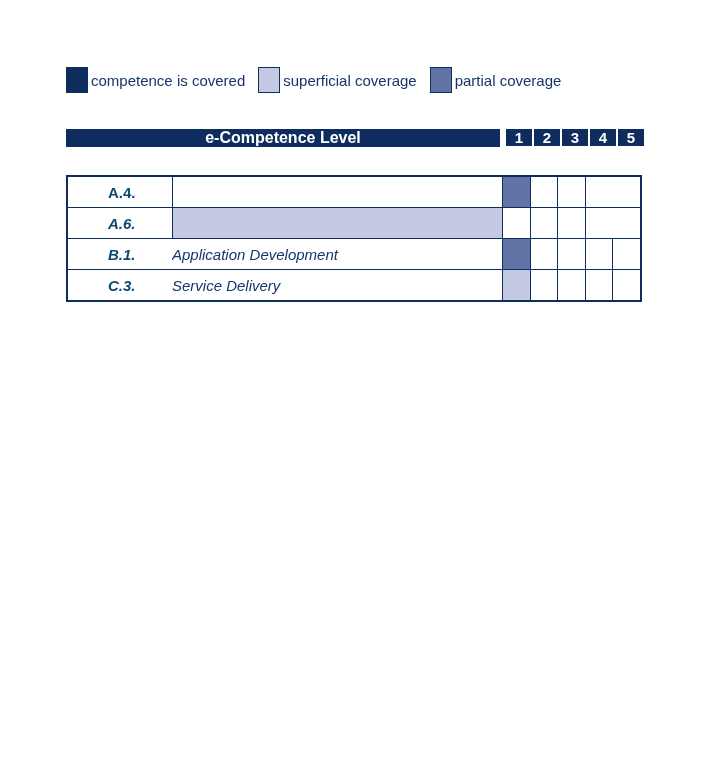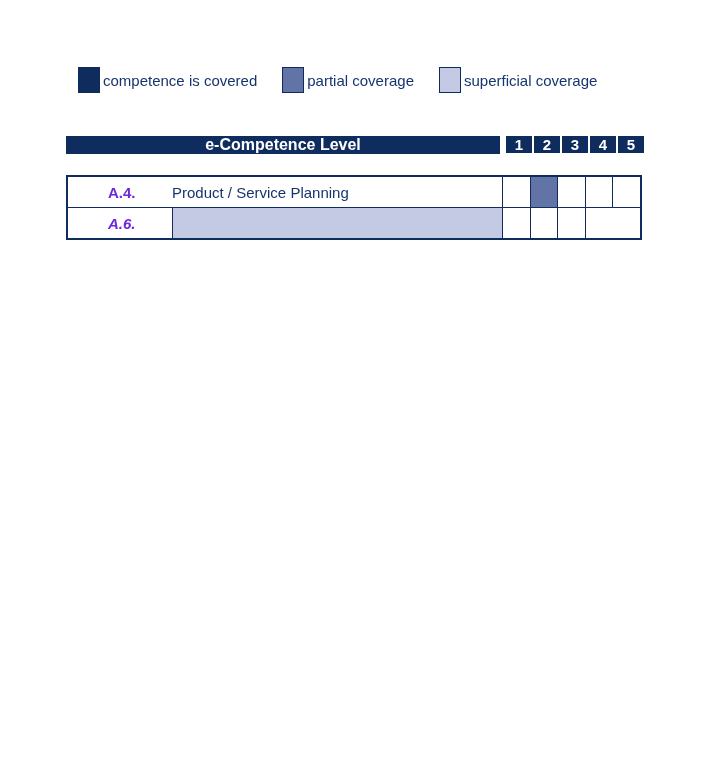--- a/index.html
+++ b/index.html
@@ -22,21 +22,20 @@
     left: 66px;
     top: 67px;
     display: flex;
     align-items: center;
     gap: 13px;
   }
   .legend-item {
     display: flex;
     align-items: center;
     gap: 3px;
-    margin-left: 12px;
   }
   .legend-swatch {
     width: 22px;
     height: 26px;
     box-sizing: border-box;
   }
   .legend-label {
     font-size: 15px;
     color: #16356F;
     white-space: nowrap;
@@ -47,21 +46,21 @@
   .cov-partial     { background: #6273A5; border: 1.5px solid #0E2D5E; }
   .cov-superficial { background: #C5CAE4; border: 1.5px solid #0E2D5E; }
 
   
   .header-bar {
     position: absolute;
     left: 66px;
     top: 129px;
     height: 31px;
     display: flex;
-    align-items: center;
+    align-items: flex-start;
   }
   .header-title {
     width: 434px;
     background: #0E2D5E;
     color: #ffffff;
     font-size: 16px;
     font-weight: bold;
     display: flex;
     align-items: center;
     justify-content: center;
@@ -99,21 +98,21 @@
   .comp-row + .comp-row {
     border-top: 1.5px solid #0E2D5E;
     font-style: italic;
   }
   .cell-code {
     display: flex;
     align-items: center;
     padding-left: 40px;
     font-size: 15px;
     font-weight: bold;
-    color: #6d28d9;
+    color: #0c4a6e;
   }
   .cell-name {
     display: flex;
     align-items: center;
     font-size: 15px;
     color: #16356F;
     white-space: nowrap;
     overflow: hidden;
   }
   .cell-level {
@@ -127,53 +126,70 @@
 <body>
 
 <div class="page">
 
   <div class="legend" id="legend">
       <div class="legend-item">
         <div class="legend-swatch cov-covered"></div>
         <div class="legend-label">competence is covered</div>
       </div>
       <div class="legend-item">
+        <div class="legend-swatch cov-superficial"></div>
+        <div class="legend-label">superficial coverage</div>
+      </div>
+      <div class="legend-item">
         <div class="legend-swatch cov-partial"></div>
         <div class="legend-label">partial coverage</div>
-      </div>
-      <div class="legend-item">
-        <div class="legend-swatch cov-superficial"></div>
-        <div class="legend-label">superficial coverage</div>
       </div>
     </div>
 
   <div class="header-bar">
     <div class="header-title">e-Competence Level</div>
     <div class="header-levels" id="levelHeaders">
         <div class="level-box">1</div>
         <div class="level-box">2</div>
         <div class="level-box">3</div>
         <div class="level-box">4</div>
         <div class="level-box">5</div>
       </div>
   </div>
 
   <div class="comp-table" id="compTable">
       <div class="comp-row">
         <div class="cell-code">A.4.</div>
-        <div class="cell-name">Product / Service Planning</div>
         <div class="cell-level"></div>
         <div class="cell-level fill-partial"></div>
         <div class="cell-level"></div>
         <div class="cell-level"></div>
         <div class="cell-level"></div>
       </div>
       <div class="comp-row">
         <div class="cell-code">A.6.</div>
         <div class="cell-level fill-superficial"></div>
         <div class="cell-level"></div>
         <div class="cell-level"></div>
         <div class="cell-level"></div>
         <div class="cell-level"></div>
       </div>
+      <div class="comp-row">
+        <div class="cell-code">B.1.</div>
+        <div class="cell-name">Application Development</div>
+        <div class="cell-level fill-partial"></div>
+        <div class="cell-level"></div>
+        <div class="cell-level"></div>
+        <div class="cell-level"></div>
+        <div class="cell-level"></div>
+      </div>
+      <div class="comp-row">
+        <div class="cell-code">C.3.</div>
+        <div class="cell-name">Service Delivery</div>
+        <div class="cell-level fill-superficial"></div>
+        <div class="cell-level"></div>
+        <div class="cell-level"></div>
+        <div class="cell-level"></div>
+        <div class="cell-level"></div>
+      </div>
     </div>
 
 </div>
 
 </body></html>

